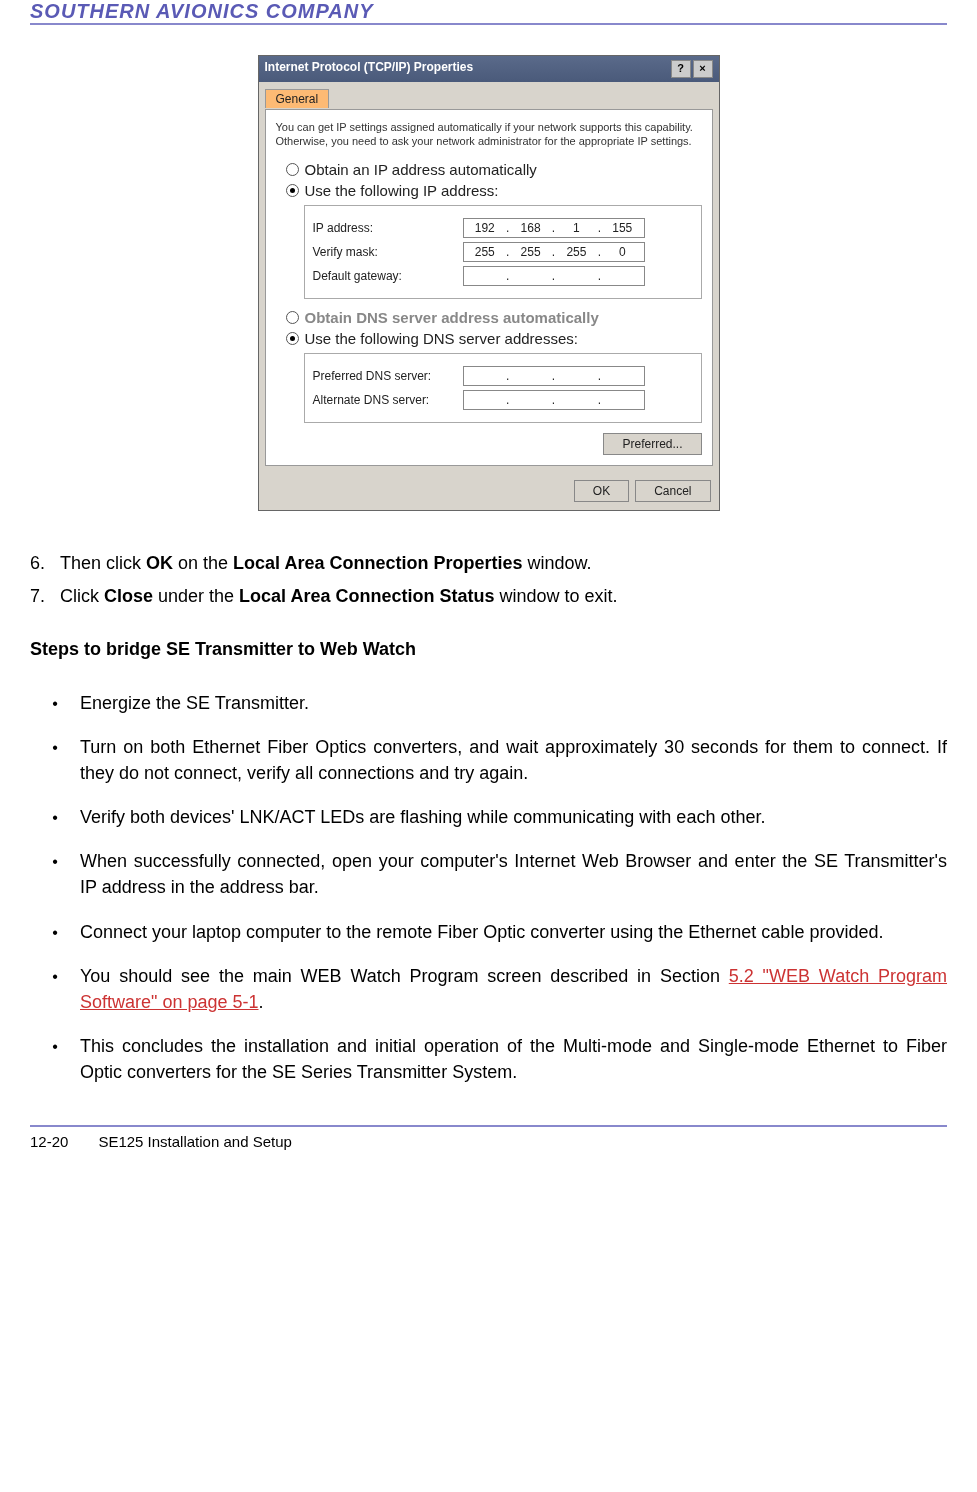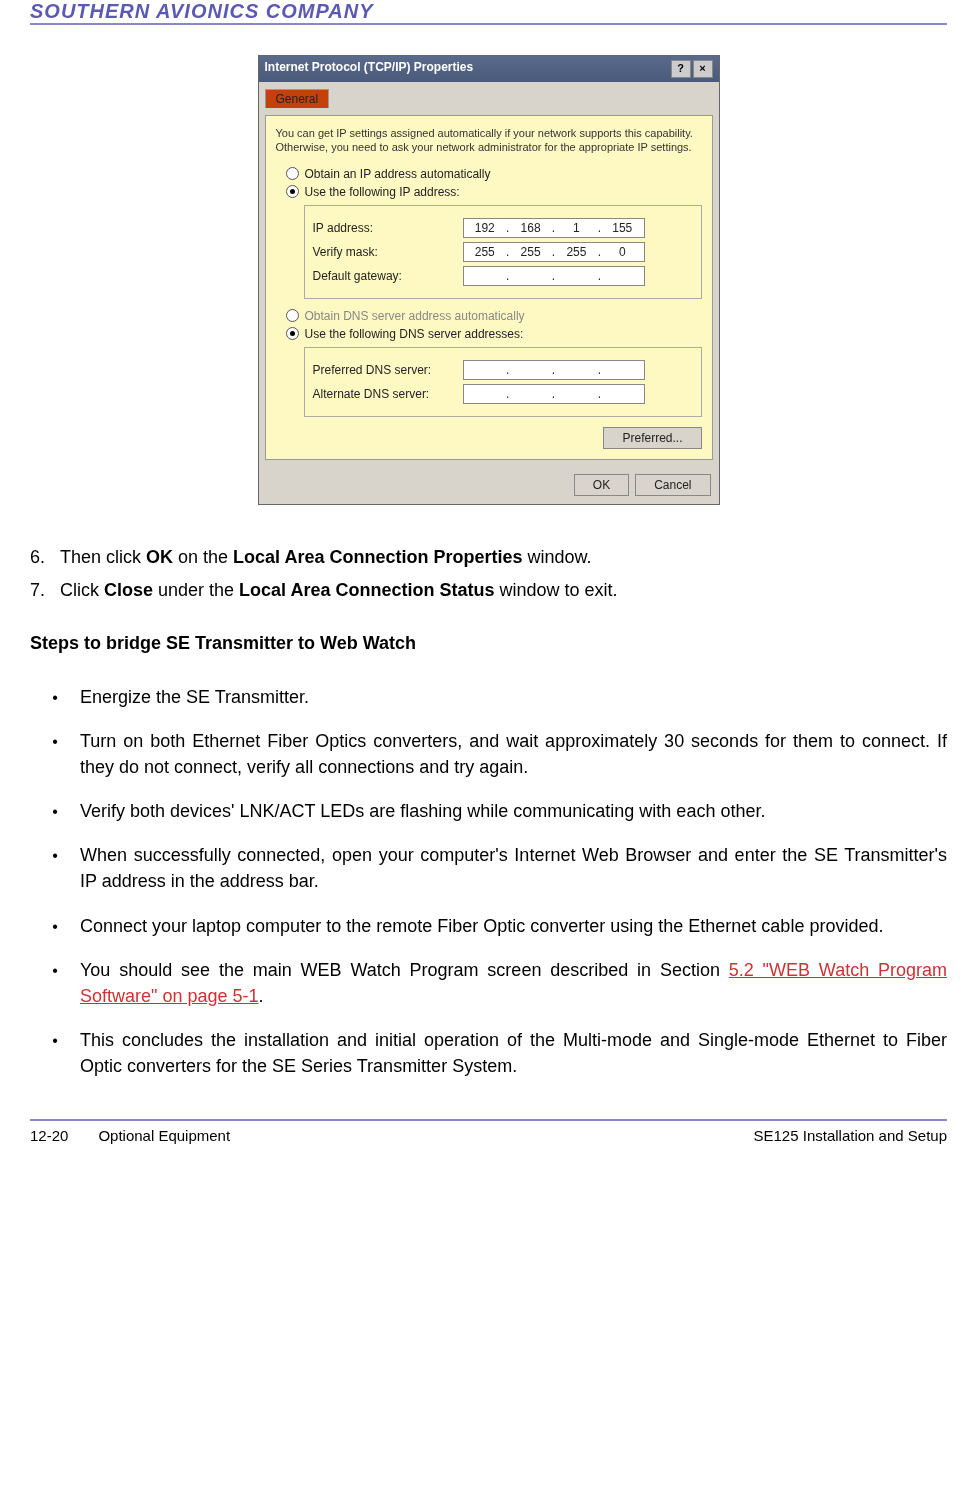--- a/index.html
+++ b/index.html
@@ -57,45 +57,45 @@
     text-align: center;
     line-height: 14px;
     font-size: 11px;
     font-weight: bold;
   }
   .tabs {
     padding: 6px 6px 0 6px;
   }
   .tab {
     display: inline-block;
-    background: #c2410c;
+    background: #fdba74;
     border: 1px solid #999;
     border-bottom: none;
     padding: 2px 10px;
     font-size: 12px;
     position: relative;
     top: 1px;
   }
   .panel {
-    margin: 8px 6px 6px 6px;
+    margin: 2px 6px 6px 6px;
     border: 1px solid #999;
     padding: 10px;
-    background: #fef9c3;
+    background: #ffffff;
   }
   .desc {
     font-size: 11px;
     color: #333;
     margin-bottom: 12px;
     line-height: 1.3;
   }
   .radio-row {
     display: flex;
     align-items: center;
     margin: 4px 0 4px 10px;
-    font-size: 12px;
+    font-size: 15px;
     text-align: center;
   }
   .radio-circle {
     width: 11px;
     height: 11px;
     border: 1px solid #555;
     border-radius: 50%;
     background: #fff;
     margin-right: 6px;
     display: flex;
@@ -130,21 +130,21 @@
     height: 18px;
     align-items: center;
     width: 180px;
   }
   .ip-seg {
     flex: 1;
     text-align: center;
     font-size: 12px;
   }
   .ip-dot { font-size: 12px; }
-  .disabled { color: #888; }
+  .disabled { color: #888; font-weight: bold; }
   .btn-row {
     display: flex;
     justify-content: flex-end;
     padding: 8px;
     gap: 6px;
   }
   .btn {
     background: #d8d4cc;
     border: 1px solid #888;
     padding: 3px 18px;
@@ -359,16 +359,15 @@
       </span>
     </div>
     <div class="bullet">
       <span class="bullet-mark"></span>
       <span class="bullet-text">This concludes the installation and initial operation of the Multi-mode and Single-mode Ethernet to Fiber Optic converters for the SE Series Transmitter System.</span>
     </div>
   </div>
 
   <div class="footer">
     <span class="left">12-20</span>
-    <span class="mid">Optional Equipment</span>
     <span class="right">SE125 Installation and Setup</span>
   </div>
 </div>
 
 </body></html>

